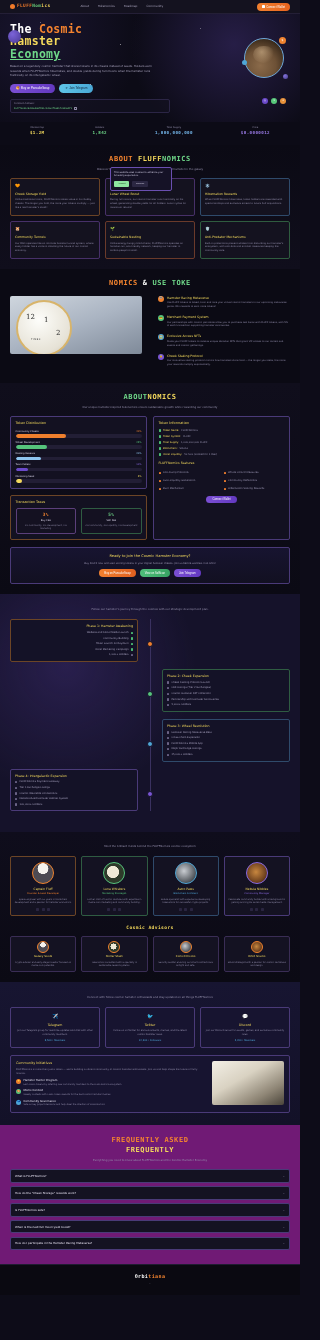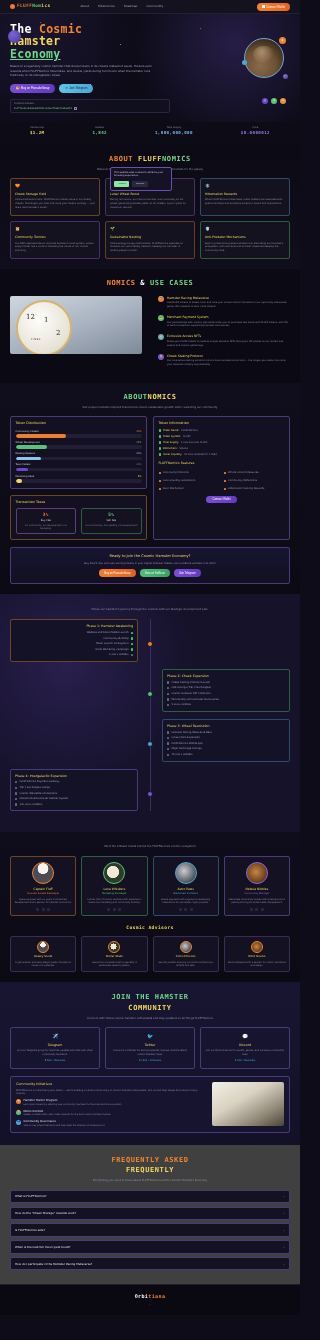--- a/index.html
+++ b/index.html
@@ -248,21 +248,21 @@
   }
   .ci-t{font-size:3.3px;color:#f3d95d;}
   .ci-d{font-size:2.4px;color:#918caa;margin-top:2px;line-height:1.6;}
   .ci-item{display:flex;gap:2.5px;margin-top:3px;}
   .ci-ic{width:5px;height:5px;border-radius:50%;flex:0 0 auto;display:flex;align-items:center;justify-content:center;font-size:2.6px;color:#fff;}
   .ci-n{font-size:2.7px;color:#e6e2f2;}
   .ci-x{font-size:2.2px;color:#8c87a6;line-height:1.55;}
   .ci-img{border-radius:2px;background:linear-gradient(150deg,#f3efe6 0%,#d9d2c2 40%,#8e8575 75%,#4a443a 100%);height:44px;}
 
   
-  .faq { background:#404040; padding:10px 10px 14px; }
+  .faq { background:#701a75; padding:10px 10px 14px; }
   .faq-list { margin-top:7px; display:flex; flex-direction:column; gap:3.5px; }
   .faq-item {
     background:#141222; border:.4px solid #4a3a78; border-radius:2px;
     padding:3.5px 4px; display:flex; justify-content:space-between; align-items:center;
   }
   .faq-q { font-size:2.8px; color:#e8e4f4; }
   .faq-c { font-size:3px; color:#8c87a6; }
 
   
   .footer { background:#0a0911; padding:8px 10px 9px; text-align:center; border-top:.4px solid #201c32;}
@@ -396,21 +396,21 @@
     <div class="card gr">
       <div class="card-ic">🛡️</div>
       <div class="card-t">Anti-Predator Mechanisms</div>
       <div class="card-d">Built-in protections prevent whales from disturbing our hamster's ecosystem, with anti-bots and anti-bot measures keeping the community safe.</div>
     </div>
   </div>
 </div>
 
 <div class="section utility">
   <h2 class="sec-title pix">
-    <span class="t-o">NOMICS</span> <span class="t-w">&amp;</span> <span class="t-g">USE CASES</span>
+    <span class="t-o">NOMICS</span> <span class="t-w">&amp;</span> <span class="t-g">USE TOKE</span>
   </h2>
   <div class="util-grid">
     <div class="clock">
       <div class="clock-face">
         <span class="clock-n" style="left:8px;top:10px;">12</span>
         <span class="clock-n" style="left:26px;top:13px;">1</span>
         <span class="clock-n" style="left:38px;top:26px;">2</span>
         <span class="clock-brand">TIMEX</span>
       </div>
     </div>
@@ -777,23 +777,20 @@
     </div>
     <div class="adv">
       <div class="ava a4"></div>
       <div class="adv-n">Orbit Snacks</div>
       <div class="adv-d">Brand strategist with a passion for cosmic narratives and design.</div>
     </div>
   </div>
 </div>
 
 <div class="community">
-  <h2 class="sec-title pix">
-    <span class="t-g">JOIN THE HAMSTER</span><br><span class="t-y">COMMUNITY</span>
-  </h2>
   <p class="sec-sub">Connect with fellow cosmic hamster enthusiasts and stay updated on all things FLUFFNomics</p>
   <div class="com-grid">
     <div class="com">
       <div class="com-ic">✈️</div>
       <div class="com-n">Telegram</div>
       <div class="com-d">Join our Telegram group for real-time updates and chat with other community members.</div>
       <div class="com-c">8,500+ Members</div>
     </div>
     <div class="com">
       <div class="com-ic">🐦</div>

